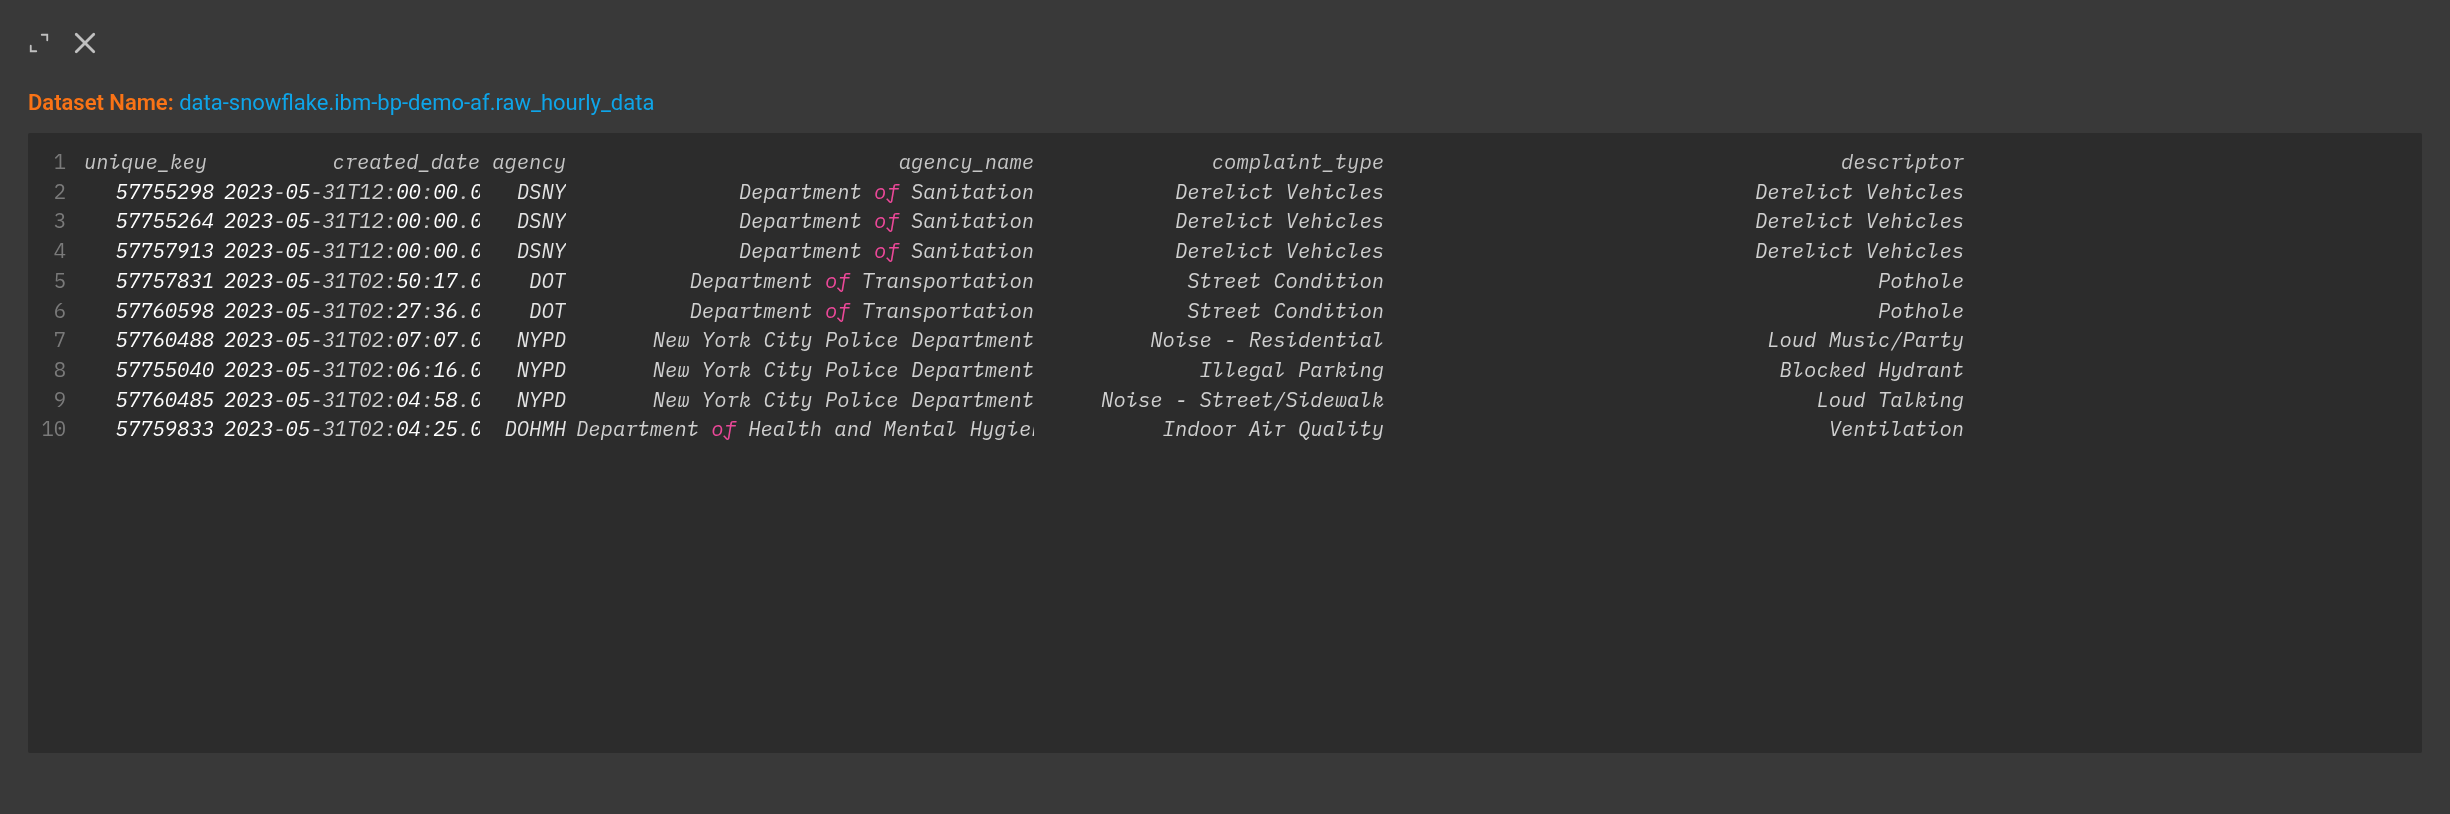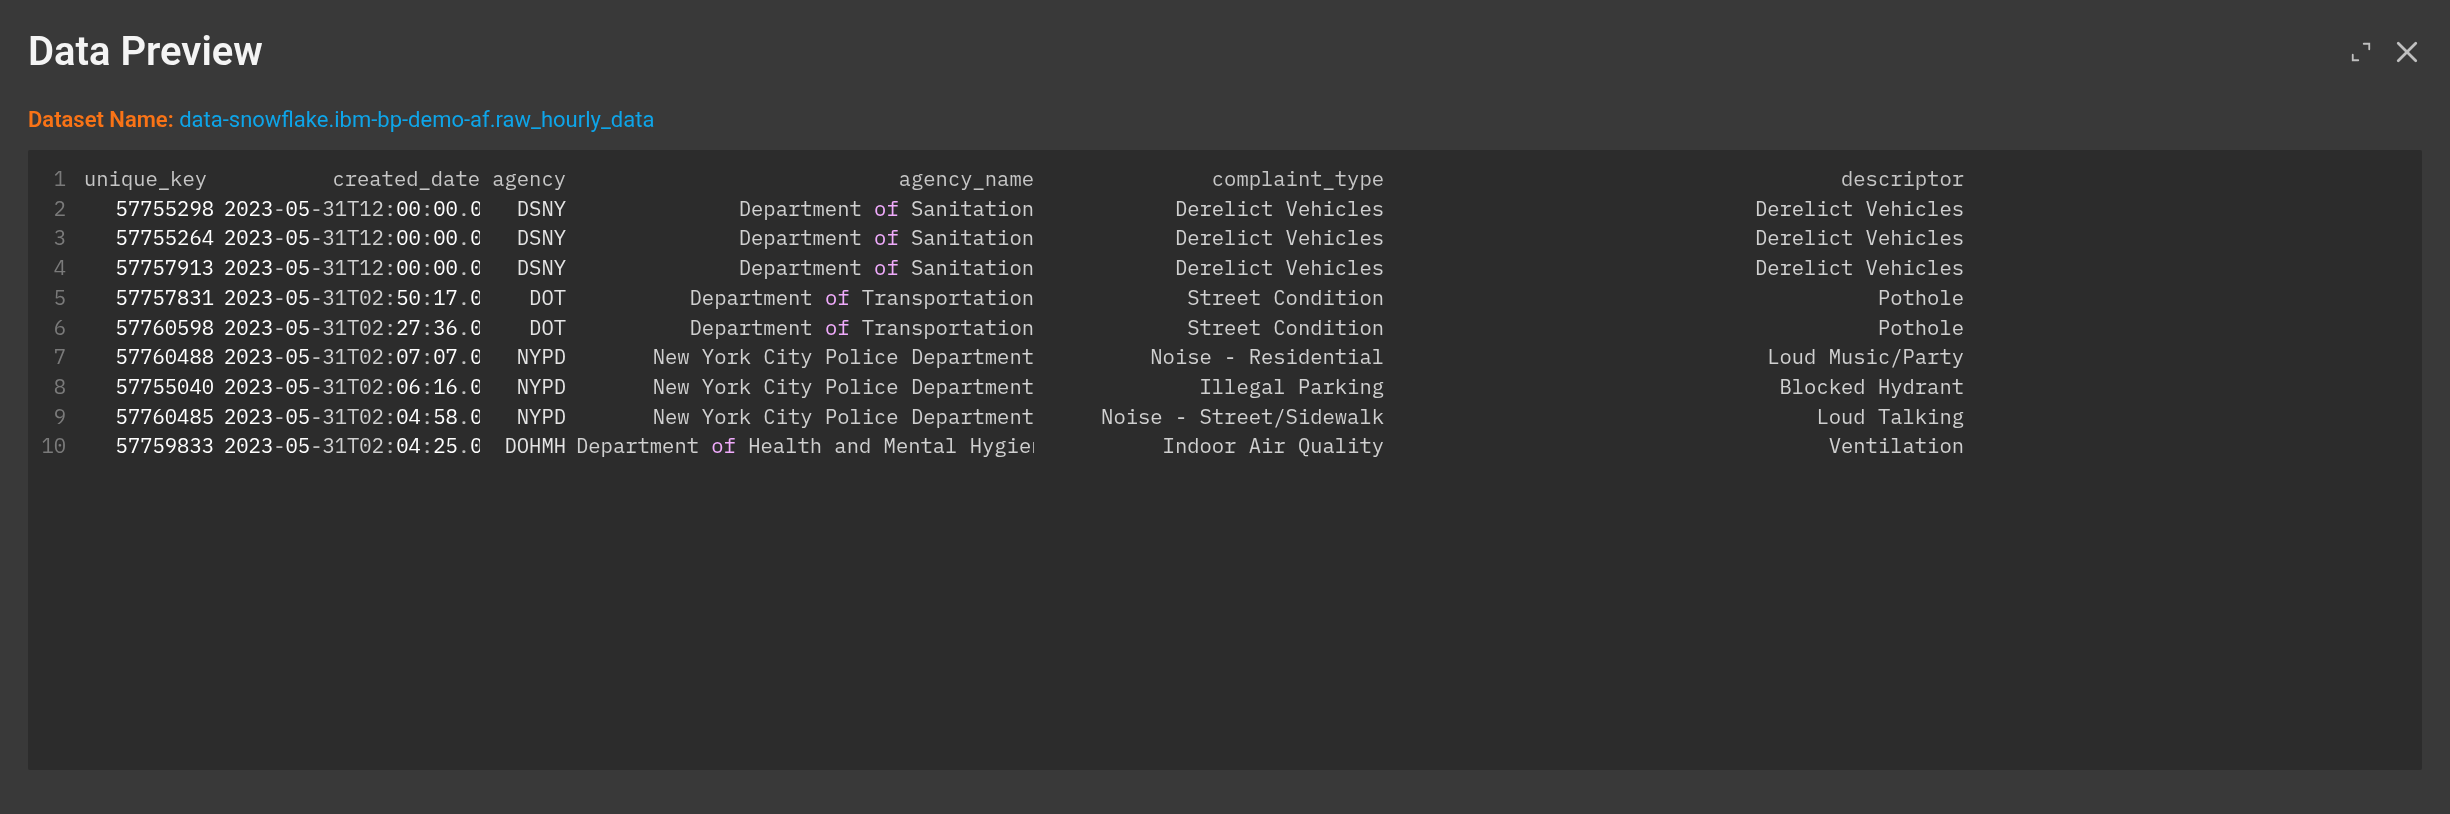--- a/index.html
+++ b/index.html
@@ -80,43 +80,43 @@
   }
   .cells {
     display: flex;
     flex-shrink: 0;
   }
   .cell {
     text-align: right;
     padding-left: 10px;
     flex-shrink: 0;
     overflow: hidden;
+    font-style: italic;
   }
   .cell:first-child { padding-left: 0; }
   .hdr { color: #c6c6c6; }
   .c-unique { width: 130px; }
   .c-date   { width: 266px; }
   .c-agency { width: 86px; }
   .c-aname  { width: 468px; }
   .c-ctype  { width: 350px; }
   .c-desc   { width: 580px; }
 
   .tok-num   { color: #ffffff; } 
   .tok-str   { color: #e5e5e5; } 
   .tok-punct { color: #bfbfbf; }
   .tok-dash  { color: #bfbfbf; }
   .tok-colon { color: #bfbfbf; } 
-  .tok-of    { color: #f0abfc; } 
+  .tok-of    { color: #ec4899; } 
   .tok-plain { color: #d0d0d0; }
 </style>
 </head>
 <body>
 
 <div class="header">
-  <div class="title">Data Preview</div>
   <div class="header-actions">
     <span class="icon-btn">
       <svg width="22" height="22" viewBox="0 0 24 24" fill="none" stroke="currentColor" stroke-width="2" stroke-linecap="round">
         <polyline points="15 3 21 3 21 9"></polyline>
         <polyline points="9 21 3 21 3 15"></polyline>
       </svg>
     </span>
     <span class="icon-btn">
       <svg width="30" height="30" viewBox="0 0 24 24" fill="none" stroke="currentColor" stroke-width="2.2" stroke-linecap="round">
         <line x1="5" y1="5" x2="19" y2="19"></line>

